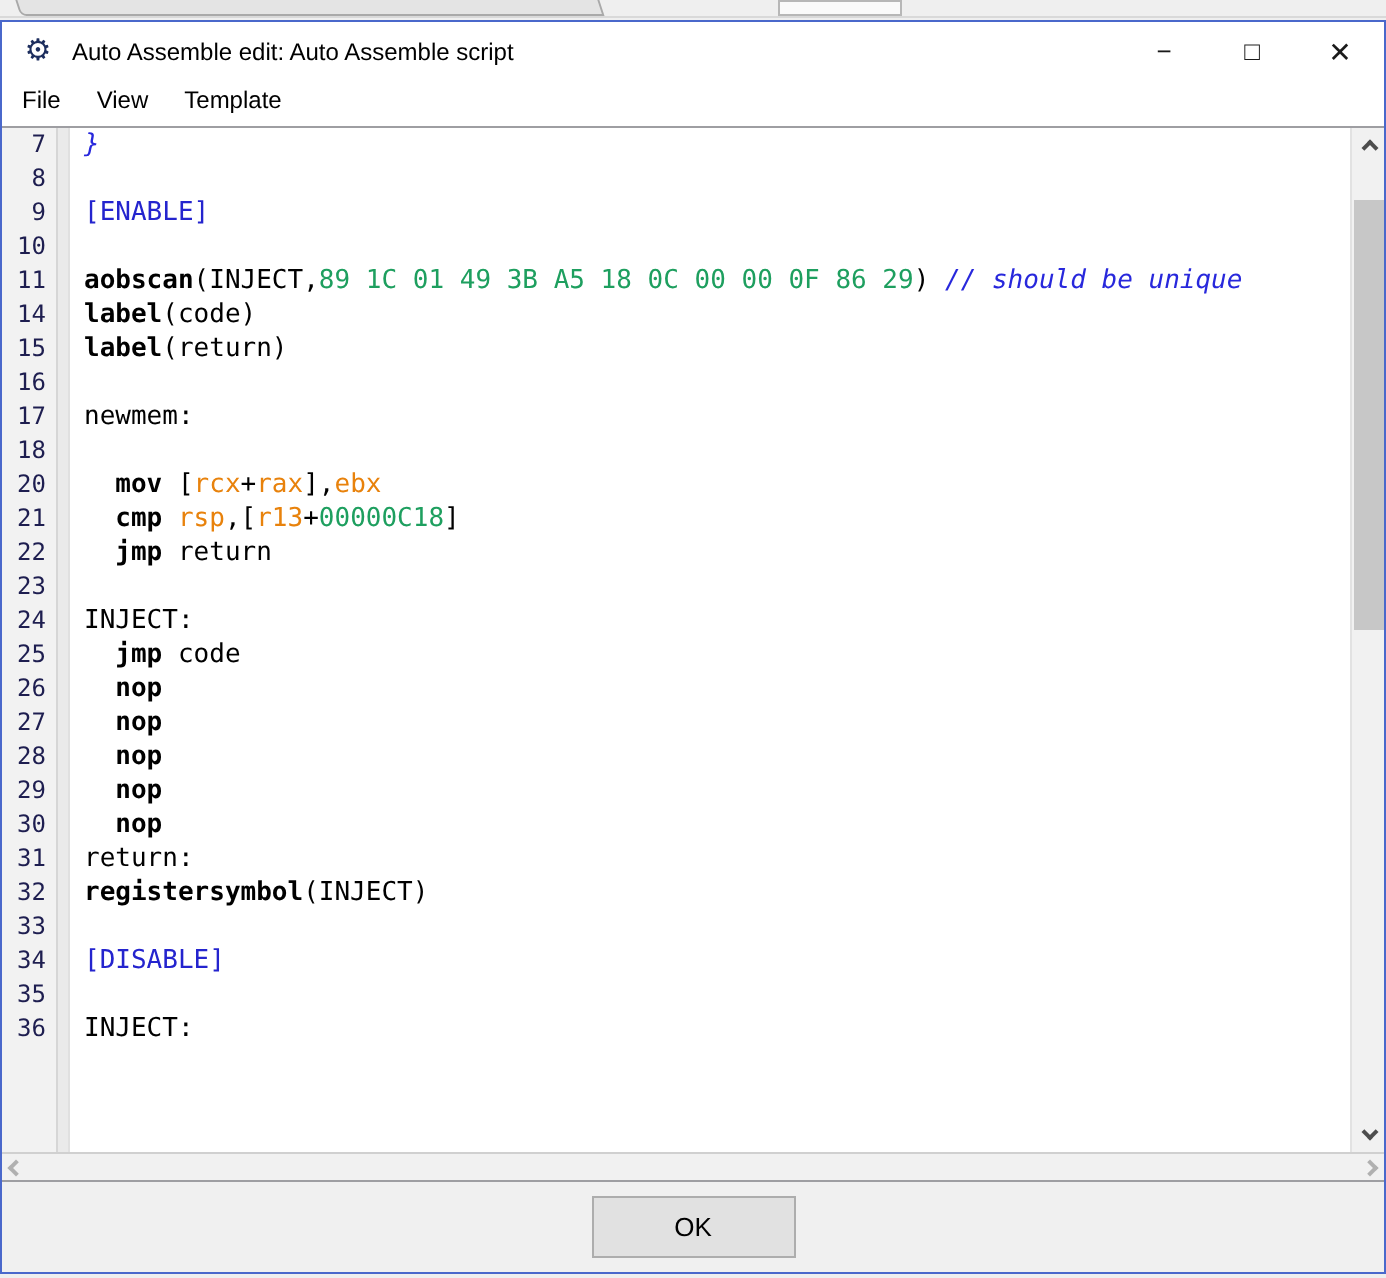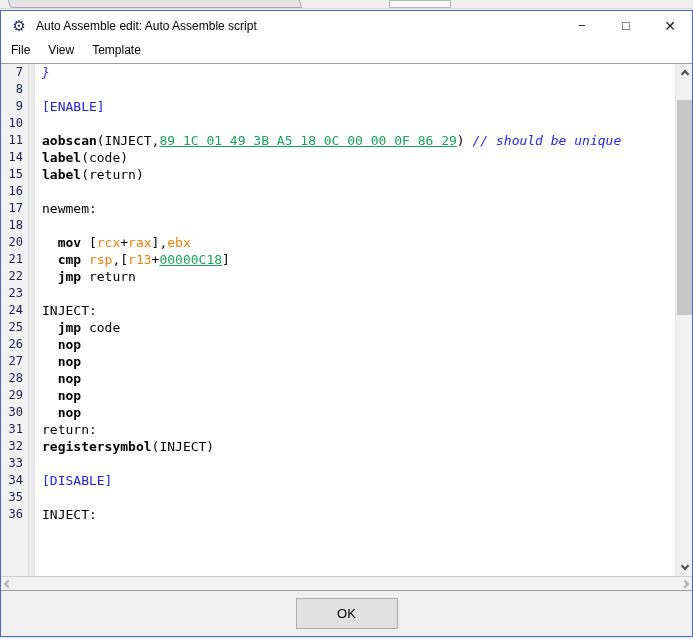--- a/index.html
+++ b/index.html
@@ -39,21 +39,21 @@
   .ed-gutter{width:28px;flex:0 0 auto;background:#f2f2f2;color:#1e1e50;
     font-family:"DejaVu Sans Mono",monospace;font-size:12px;line-height:17px;
     text-align:right;padding-right:5px;border-right:1px solid #d6d6d6;}
   .ed-strip{width:6px;flex:0 0 auto;background:#eaeaea;border-right:1px solid #e0e0e0;}
   .ed-code{flex:1 1 auto;white-space:pre;font-family:"DejaVu Sans Mono",monospace;
     font-size:13px;line-height:17px;padding-left:7px;color:#000;overflow:hidden;}
 
   .tk-plain{color:#000;}
   .tk-cmd{color:#000;font-weight:bold;}
   .tk-op{color:#000;font-weight:bold;}
-  .tk-num{color:var(--c-num,#1e9f5f);text-decoration:underline;}
+  .tk-num{color:var(--c-num,#1e9f5f);}
   .tk-reg{color:var(--c-reg,#e8820c);}
   .tk-comment{color:var(--c-comment,#2828dc);font-style:italic;}
   .tk-section{color:var(--c-section,#2424ce);}
 
   
   .vscroll{width:17px;flex:0 0 auto;background:#f1f1f1;position:relative;border-left:1px solid #e2e2e2;}
   .vs-btn{position:absolute;left:0;width:17px;height:17px;display:flex;align-items:center;justify-content:center;}
   .vs-up{top:0;}  .vs-down{bottom:0;}
   .vs-thumb{position:absolute;left:1px;top:36px;width:15px;height:215px;background:#c7c7c7;}
   .hscroll{height:14px;flex:0 0 auto;background:#f1f1f1;border-top:1px solid #d0d0d0;

